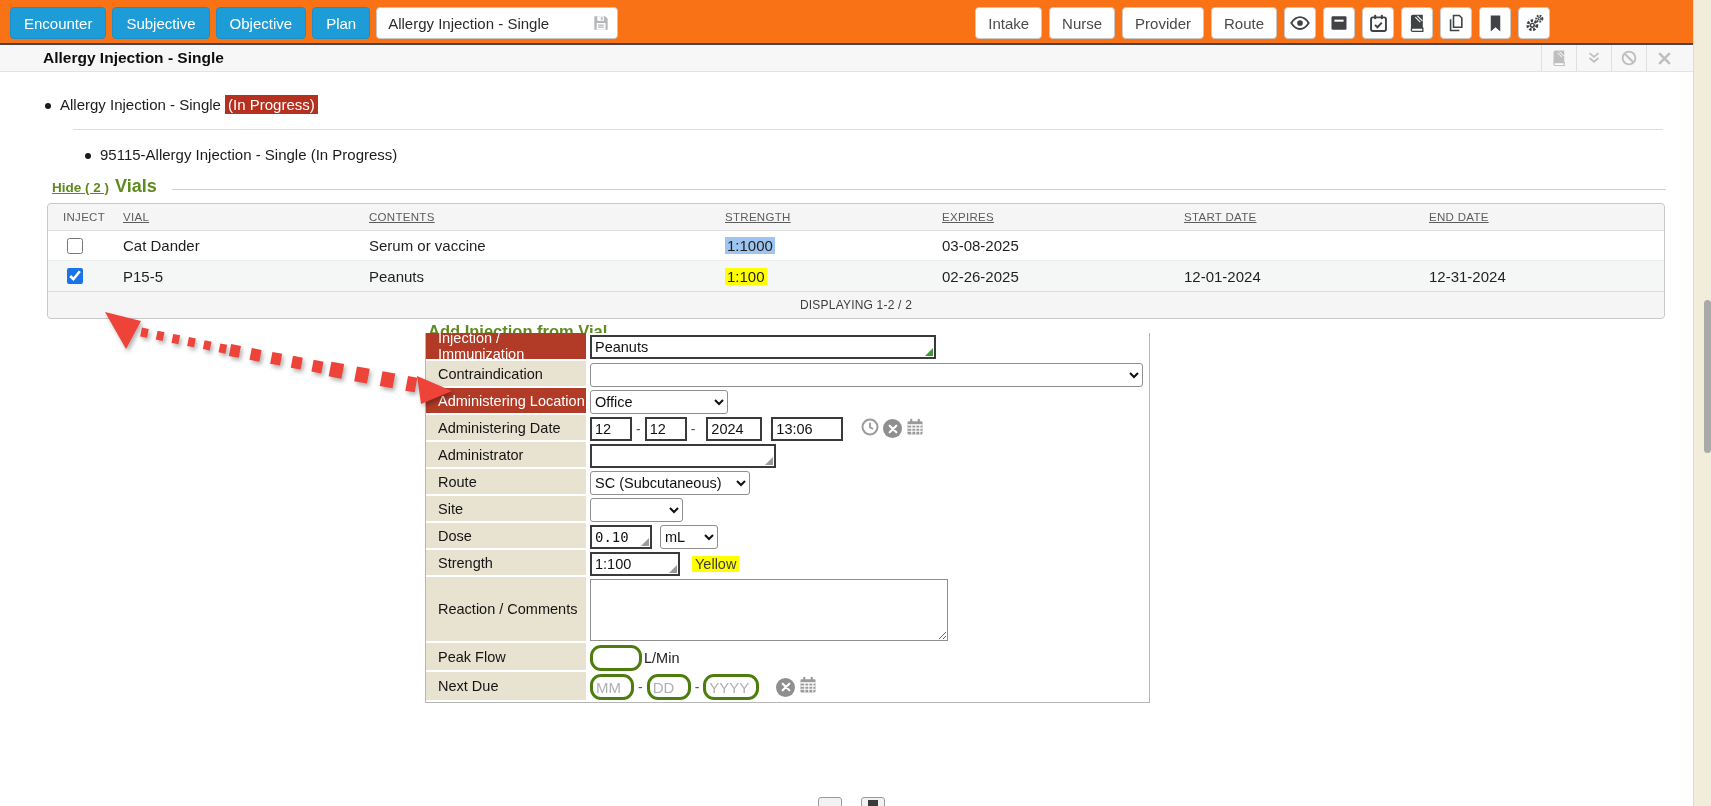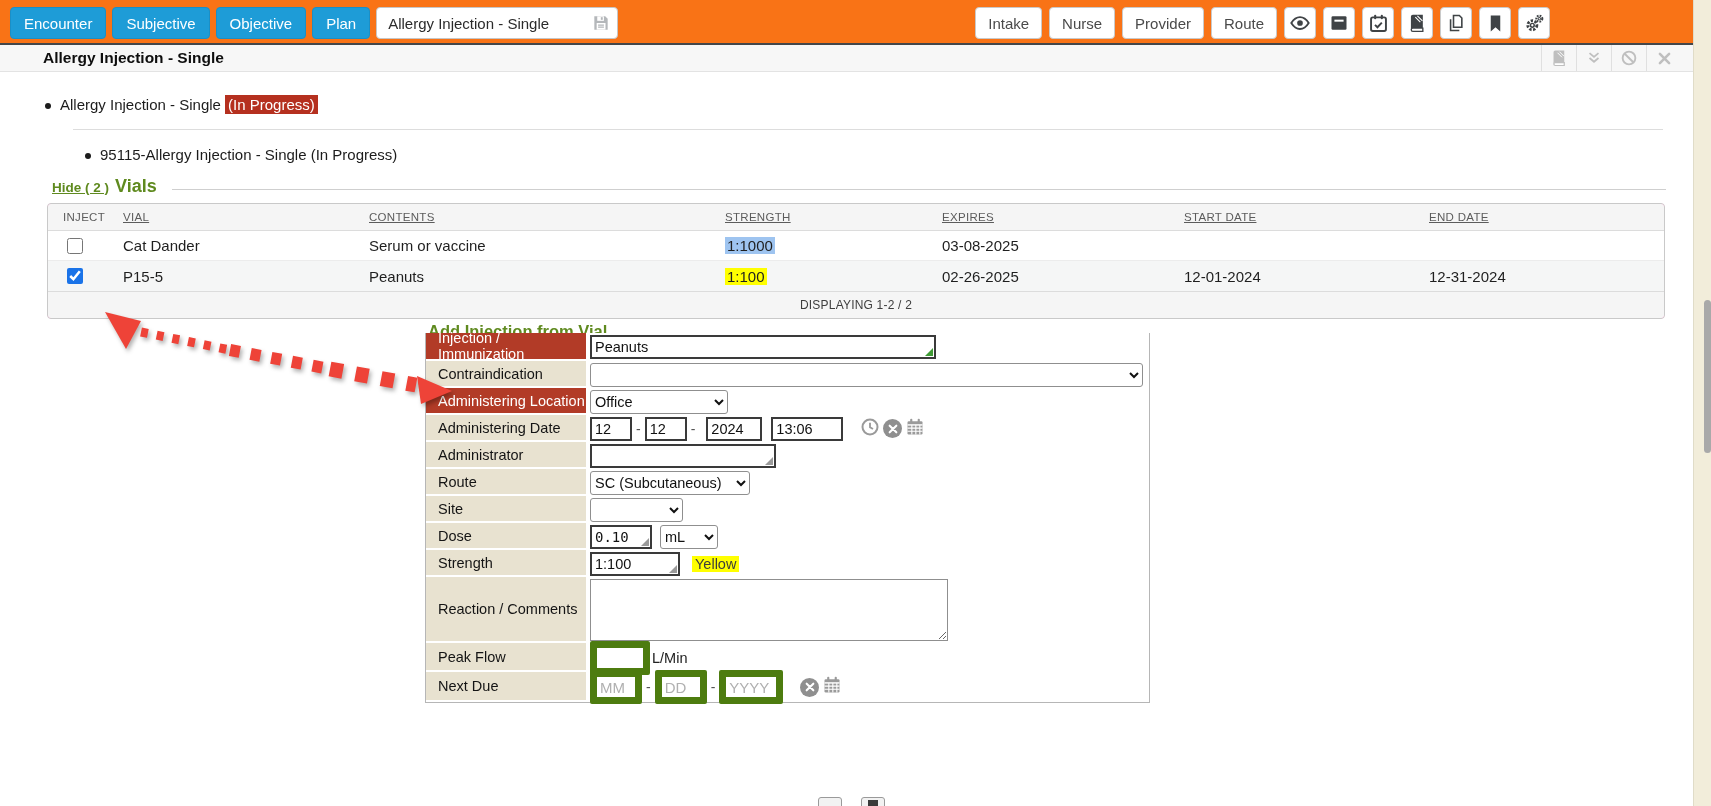--- a/index.html
+++ b/index.html
@@ -75,21 +75,21 @@
   .flabel.req{background:#b23b27;color:#fff;}
   .ffield{flex:1;display:flex;align-items:center;padding-left:4px;gap:4px;}
   .h28{height:28px}.h27{height:27px}.h66{height:66px}.h29{height:29px}.h30{height:30px}
 
   .cwrap{position:relative;display:inline-flex;}
   .corner{position:absolute;right:3px;bottom:3px;width:0;height:0;
           border-left:8px solid transparent;border-bottom:8px solid #9a9a9a;pointer-events:none;}
   .corner.green{border-bottom-color:#3f9b35;}
   .inp{border:2px solid #3a3a3a;height:20px;font-family:"Liberation Sans",sans-serif;
        font-size:14.5px;padding:0 3px;background:#fff;color:#111;}
-  .inp-lite{border:7px solid #4d7c0f;border-radius:2px;height:20px;font-size:15px;padding:0 3px;
+  .inp-lite{border:3px solid #4d7c0f;border-radius:11px;height:20px;font-size:15px;padding:0 3px;
             color:#3b82f6;font-family:"Liberation Sans",sans-serif;}
   .inp-lite::placeholder{color:#b0b0b0;}
   .sel{height:24px;font-size:14.5px;border:1px solid #8f8f8f;border-radius:3px;background:#fff;
        font-family:"Liberation Sans",sans-serif;color:#111;}
   .mono{font-family:"DejaVu Sans Mono",monospace;font-size:14px;}
   .dsh{color:#555;font-size:14px;}
   .unit-txt{font-size:14.5px;color:#222;}
   .note-yellow{background:#ffff00;color:#3c3c3c;font-size:14.5px;padding:0 3px;}
   .fta{border:1px solid #8f8f8f;width:352px;height:56px;font-family:"Liberation Sans",sans-serif;
        font-size:14px;resize:both;}

